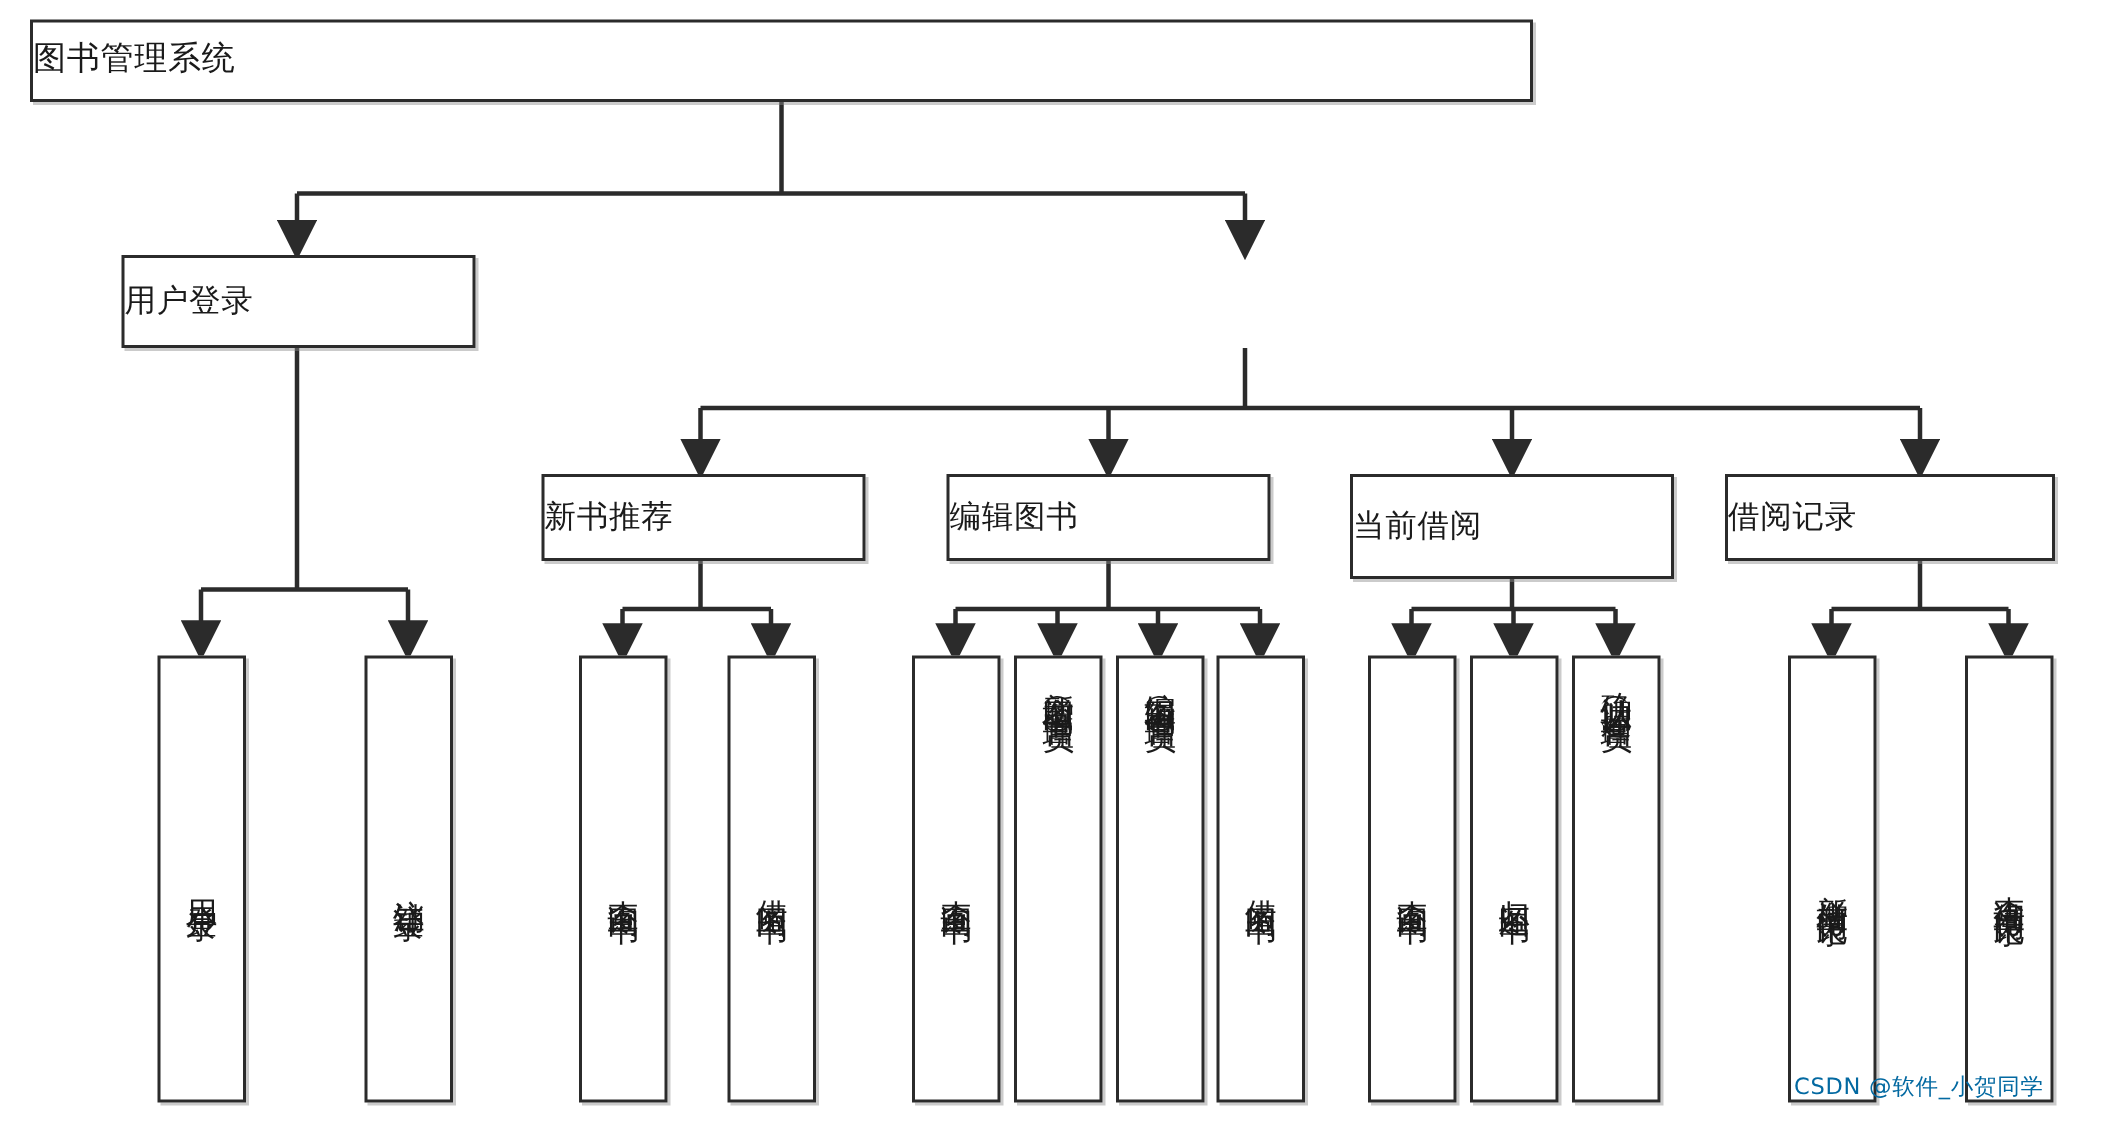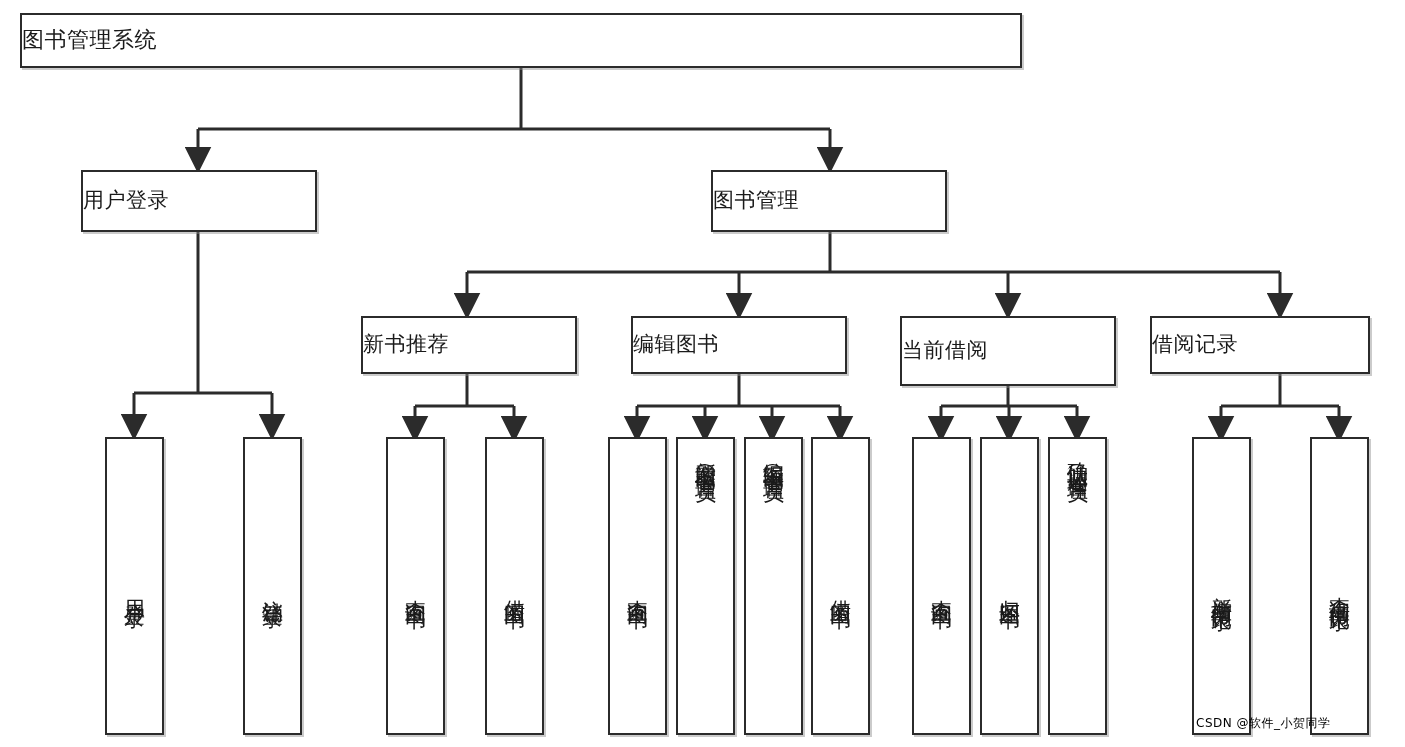--- a/index.html
+++ b/index.html
@@ -57,22 +57,22 @@
     letter-spacing: 3px;
     line-height: 1.05;
     display: block;
     white-space: nowrap;
   }
   .node-box.leaf.center-v {
     align-items: center;
   }
   .watermark {
     position: absolute;
-    font-size: 12px;
-    color: #000000;
+    font-size: 15px;
+    color: #0369a1;
     white-space: nowrap;
     letter-spacing: 0.5px;
   }
 </style>
 </head>
 <body>
 
 <div id="diagram-root">
 
   <svg class="canvas" viewBox="0 0 1405 747" xmlns="http://www.w3.org/2000/svg">
@@ -126,23 +126,20 @@
   </svg>
 
   <div class="node-box root" style="left:20px; top:13px; width:1002px; height:55px;">
     <span class="node-label-h">图书管理系统</span>
   </div>
 
   <div class="node-box" style="left:81px; top:170px; width:236px; height:62px;">
     <span class="node-label-h">用户登录</span>
   </div>
 
-  <div class="node-box" style="left:711px; top:170px; width:236px; height:62px;">
-    <span class="node-label-h">图书管理</span>
-  </div>
 
   <div class="node-box" style="left:361px; top:316px; width:216px; height:58px;">
     <span class="node-label-h">新书推荐</span>
   </div>
 
   <div class="node-box" style="left:631px; top:316px; width:216px; height:58px;">
     <span class="node-label-h">编辑图书</span>
   </div>
 
   <div class="node-box" style="left:900px; top:316px; width:216px; height:70px;">

